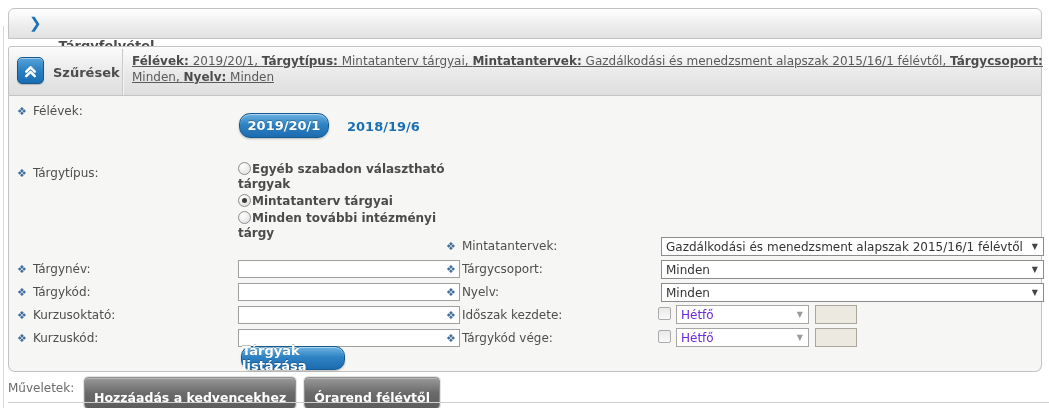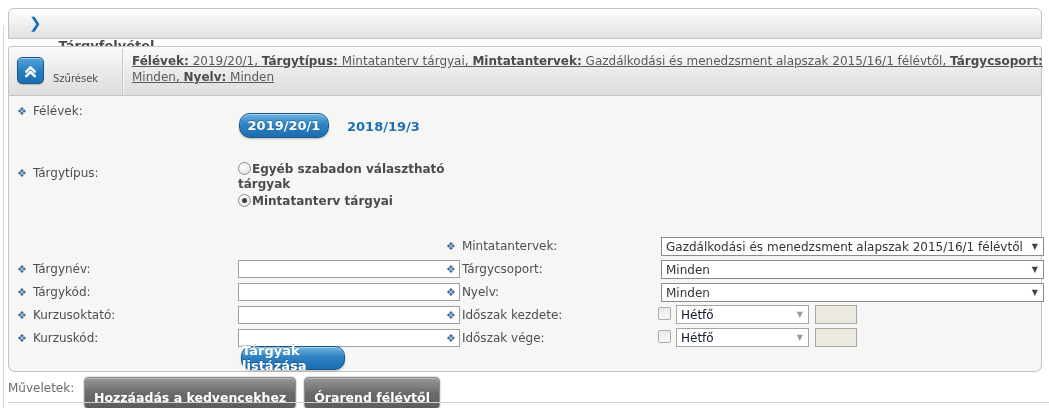--- a/index.html
+++ b/index.html
@@ -20,22 +20,22 @@
   
   .filterbar { position:absolute; left:8px; top:46px; width:1034px; height:50px;
     background:linear-gradient(#fbfbfb,#e9e9e9 55%,#dedede);
     border:1px solid #c3c3c3; border-radius:3px 3px 0 0;
     display:flex; align-items:flex-start; }
   .collapse-btn { position:absolute; left:8px; top:10px; width:27px; height:27px;
     background:linear-gradient(#55a3d8,#2a80c2 50%,#1a6cb2);
     border:1px solid #135a93; border-radius:5px;
     box-shadow:inset 0 1px 0 rgba(255,255,255,.45), 0 1px 1px rgba(0,0,0,.2);
     display:flex; align-items:center; justify-content:center; cursor:pointer; }
-  .filters-label { position:absolute; left:44px; top:6px; height:50px; display:flex; align-items:center;
-    font-size:10px; font-weight:normal; color:#4c4c4c; }
+  .filters-label { position:absolute; left:44px; top:0; height:50px; display:flex; align-items:center;
+    font-size:13px; font-weight:bold; color:#4c4c4c; }
   .filter-divider { position:absolute; left:113px; top:2px; height:46px; width:1px; background:#c9c9c9;
     box-shadow:1px 0 0 #f5f5f5; }
   .filter-summary { position:absolute; left:123px; top:6px; width:912px; line-height:16px;
     color:#5a5a5a;text-decoration:underline; }
   .filter-summary b { color:#4c4c4c; }
 
   
   .panel-body { position:absolute; left:8px; top:96px; width:1034px; height:276px;
     background:#f6f6f5; border:1px solid #c3c3c3; border-top:none; border-radius:0 0 7px 7px; }
 
@@ -62,21 +62,21 @@
 
   
   .tinput { position:absolute; width:222px; height:18px; border:1px solid #a0a0a0; background:#fff;
     font-family:inherit; font-size:12px; padding:0 3px; }
   .select { position:absolute; height:19px; border:1px solid #8c8c8c; background:#fff;
     display:flex; align-items:center; cursor:pointer; }
   .select .sel-text { flex:1; padding:0 4px; font-size:12px; color:#333;
     white-space:nowrap; overflow:hidden; }
   .select .sel-arrow { font-size:8px; color:#444; padding:0 5px; }
   .select.disabled { border-color:#a6a6a6; cursor:default; }
-  .select.disabled .sel-text { color:#0f172a; }
+  .select.disabled .sel-text { color:#6d28d9; }
   .select.disabled .sel-arrow { color:#9a9a9a; }
   .checkbox { position:absolute; width:13px; height:13px; border:1px solid #ababab; border-radius:2px;
     background:linear-gradient(#e9e9e9,#f9f9f9); cursor:pointer; }
   .dis-input { position:absolute; width:42px; height:19px; background:#ece9e0; border:1px solid #aaa69b; }
 
   
   .actions-label { position:absolute; left:8px; top:381px; color:#6b6b6b; }
   .actions { position:absolute; left:84px; top:377px; display:flex; gap:8px; }
   .btn-gray { display:inline-flex; align-items:center; background:linear-gradient(#999999,#6b6b6b 50%,#5c5c5c);
     border:1px solid #8f8f8f; border-radius:4px; color:#fff; font-weight:bold; font-size:12.5px;
@@ -107,33 +107,36 @@
     <div class="filter-summary"><b>Félévek:</b><span> 2019/20/1, </span><b>Tárgytípus:</b><span> Mintatanterv tárgyai, </span><b>Mintatantervek:</b><span> Gazdálkodási és menedzsment alapszak 2015/16/1 félévtől, </span><b>Tárgycsoport:</b><span> Minden, </span><b>Nyelv:</b><span> Minden</span></div>
   </div>
 
   <div class="panel-body">
 
     <div class="lbl" style="left:8px; top:8px;">
       <span class="dicon">❖</span>
       <span>Félévek:</span>
     </div>
     <div class="btn-blue" style="position:absolute; left:230px; top:17px; width:90px; height:25px;border-radius:11px;">2019/20/1</div>
-    <span class="sem-link" style="left:338px; top:23px;">2018/19/3</span>
+    <span class="sem-link" style="left:338px; top:23px;">2018/19/6</span>
 
     <div class="lbl" style="left:8px; top:70px;">
       <span class="dicon">❖</span>
       <span>Tárgytípus:</span>
     </div>
     <div class="radio-group">
       <div class="radio-row">
         <span class="radio"></span><span class="radio-label">Egyéb szabadon választható tárgyak</span>
       </div>
       <div class="radio-row">
         <span class="radio checked"></span><span class="radio-label">Mintatanterv tárgyai</span>
       </div>
+      <div class="radio-row">
+        <span class="radio"></span><span class="radio-label">Minden további intézményi tárgy</span>
+      </div>
     </div>
 
     <div class="lbl" style="left:437px; top:143px;">
       <span class="dicon">❖</span>
       <span>Mintatantervek:</span>
     </div>
     <div class="select" style="left:652px; top:141px; width:383px;">
       <span class="sel-text">Gazdálkodási és menedzsment alapszak 2015/16/1 félévtől</span>
       <span class="sel-arrow">▼</span>
     </div>
@@ -182,21 +185,21 @@
     </div>
     <div class="dis-input" style="left:806px; top:209px;"></div>
 
     <div class="lbl" style="left:8px; top:235px;">
       <span class="dicon">❖</span>
       <span>Kurzuskód:</span>
     </div>
     <input class="tinput" style="left: 229px; top: 233px;" value="">
     <div class="lbl" style="left:437px; top:235px;">
       <span class="dicon">❖</span>
-      <span>Időszak vége:</span>
+      <span>Tárgykód vége:</span>
     </div>
     <span class="checkbox" style="left:649px; top:234px;"></span>
     <div class="select disabled" style="left:667px; top:232px; width:133px;">
       <span class="sel-text">Hétfő</span>
       <span class="sel-arrow">▼</span>
     </div>
     <div class="dis-input" style="left:806px; top:232px;"></div>
 
     <div class="btn-blue" style="position:absolute; left:232px; top:250px; width:104px; height:24px;">Tárgyak listázása</div>
   </div>

